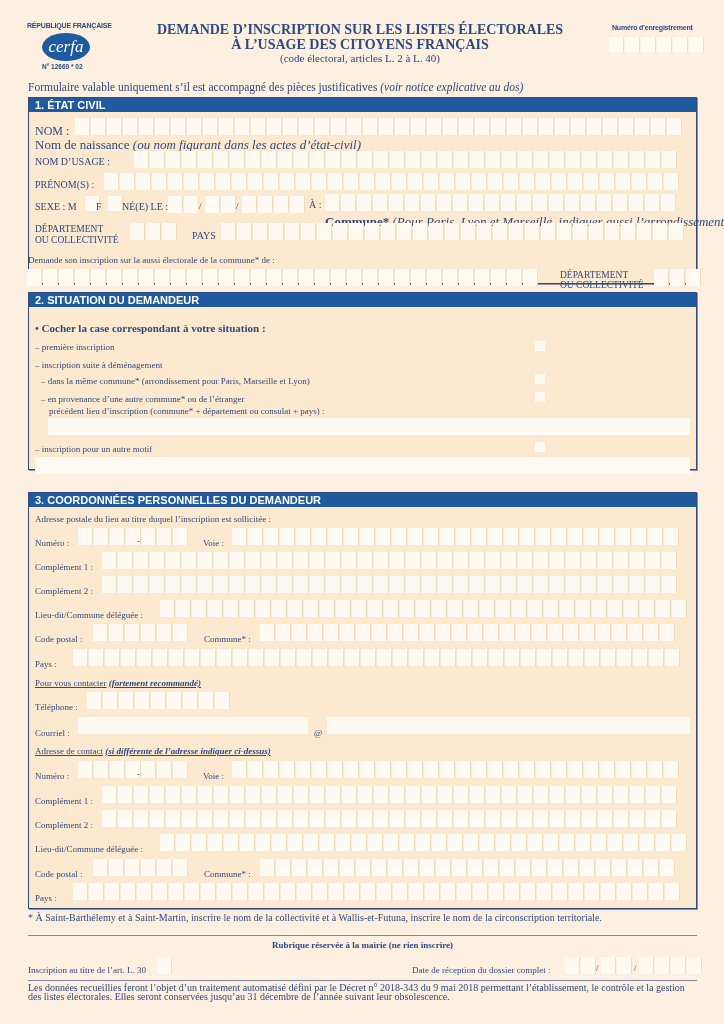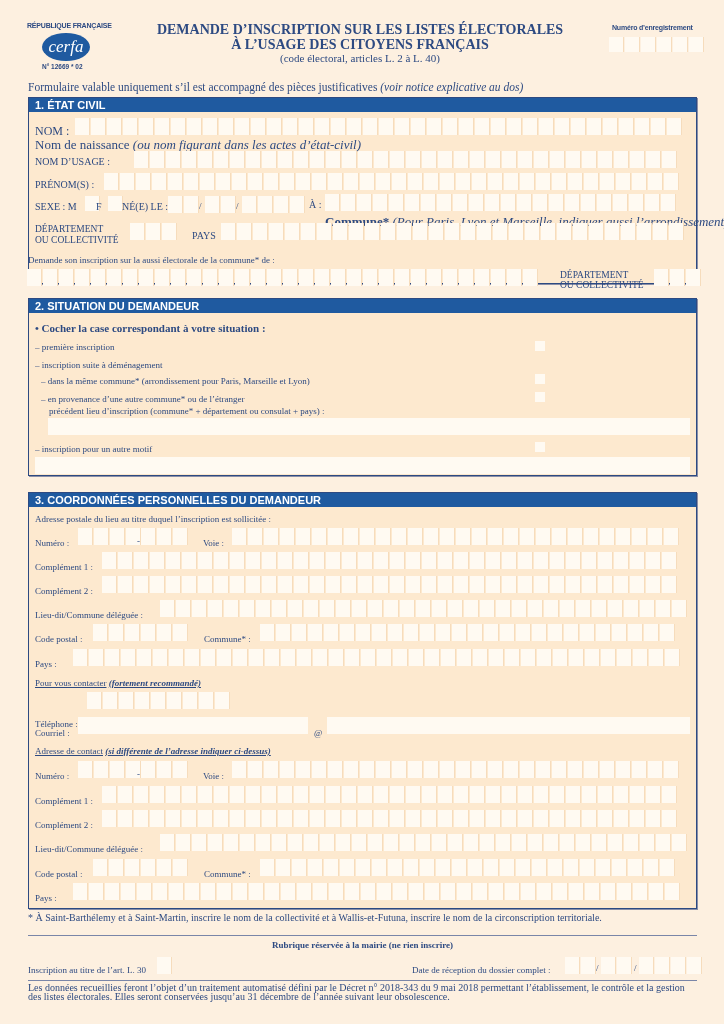--- a/index.html
+++ b/index.html
@@ -299,21 +299,21 @@
     <span></span>
     <span></span>
   </div>
 <div class="lbl" style="left:560px;top:270px;font-size:9.5px;line-height:10px;"><span>DÉPARTEMENT</span><br><span>OU COLLECTIVITÉ</span></div>
 <div class="boxes" style="left:654px;top:269px;">
     <span></span>
     <span></span>
     <span></span>
   </div>
 
-<div class="section" style="top:298px;height:178px;">
+<div class="section" style="top:292px;height:178px;">
   <div class="sec-head">2.  SITUATION DU DEMANDEUR</div>
 </div>
 <div class="lbl" style="left:35px;top:322px;font-size:11px;font-weight:bold;">•  Cocher la case correspondant à votre situation :</div>
 <div class="lbl" style="left:35px;top:342px;">– première inscription</div>
 <div class="chk" style="left:535px;top:341px;"></div>
 <div class="lbl" style="left:35px;top:360px;">– inscription suite à déménagement</div>
 <div class="lbl" style="left:41px;top:376px;">– dans la même commune* (arrondissement pour Paris, Marseille et Lyon)</div>
 <div class="chk" style="left:535px;top:374px;"></div>
 <div class="lbl" style="left:41px;top:394px;">– en provenance d’une autre commune* ou de l’étranger</div>
 <div class="chk" style="left:535px;top:392px;"></div>
@@ -561,21 +561,21 @@
     <span></span>
     <span></span>
     <span></span>
     <span></span>
     <span></span>
     <span></span>
     <span></span>
   </div>
 
 <div class="lbl" style="left:35px;top:678px;"><u>Pour vous contacter</u> <u><i style="font-weight:bold;">(fortement recommandé)</i></u></div>
-<div class="lbl" style="left:35px;top:719px;">Téléphone :</div>
+<div class="lbl" style="left:35px;top:702px;">Téléphone :</div>
 <div class="boxes" style="left:87px;top:692px;" id="b-tel">
     <span></span>
     <span></span>
     <span></span>
     <span></span>
     <span></span>
     <span></span>
     <span></span>
     <span></span>
     <span></span>

